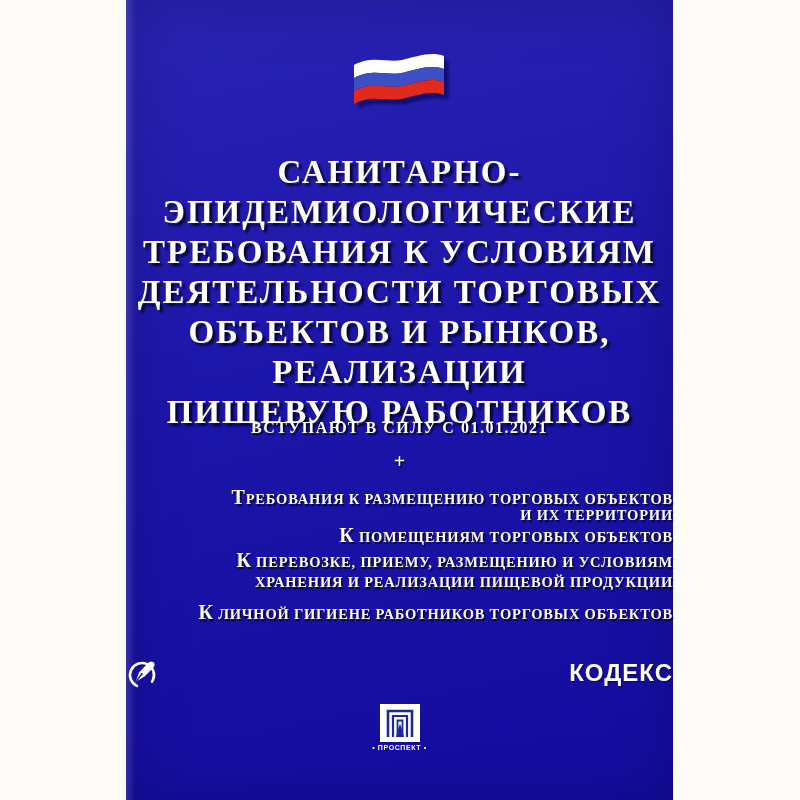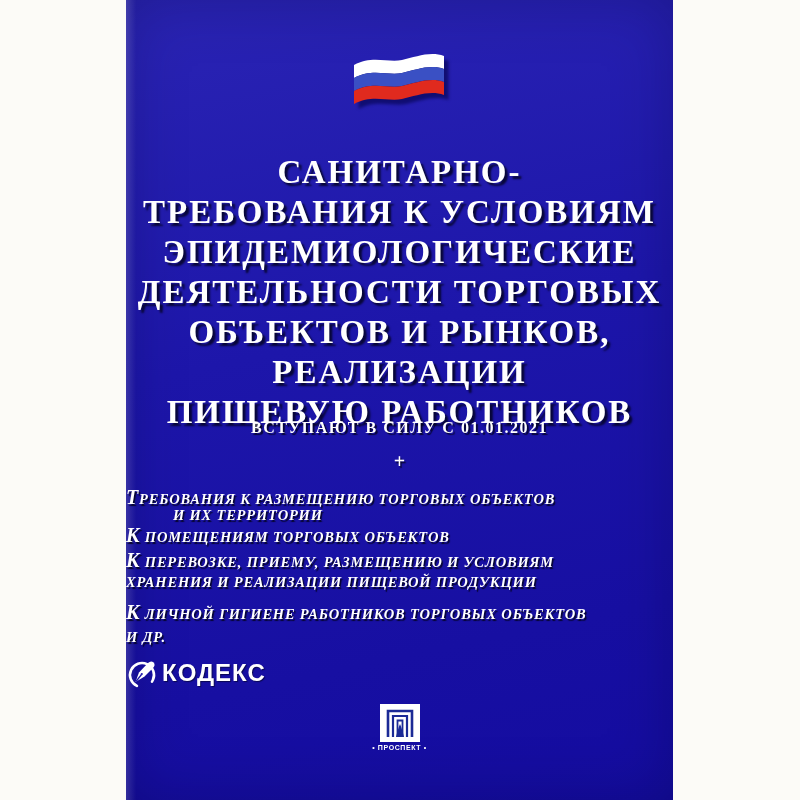--- a/index.html
+++ b/index.html
@@ -73,47 +73,46 @@
     text-align: center;
     color: #ffffff;
     font-weight: bold;
     font-size: 20px;
     text-shadow: 1.5px 1.5px 1px rgba(3,3,28,0.8);
   }
   .cline {
     position: absolute;
     left: 0;
     right: 0;
-    text-align: left;
+    text-align: right;
     color: #ffffff;
     font-weight: bold;
     font-size: 14.5px;
     letter-spacing: 0.8px;
     text-shadow: 1.5px 1.5px 1px rgba(3,3,28,0.85);
     white-space: nowrap;
-    font-style: italic;
   }
   .cline.lead::first-letter {
     font-size: 20px;
   }
   .c1a { top: 486px; }
   .c1b { top: 507px; margin-left: 47px; }
   .c2  { top: 524px; }
   .c3a { top: 549px; }
   .c3b { top: 574px; }
   .c4  { top: 601px; }
   .c5  { top: 629px; }
   .kodeks {
     position: absolute;
     top: 656px;
     left: 0;
     right: 0;
     display: flex;
     align-items: center;
-    justify-content: flex-start;
+    justify-content: space-between;
     gap: 2px;
   }
   .kodeks-text {
     color: #ffffff;
     font-family: "Liberation Sans", "DejaVu Sans", sans-serif;
     font-weight: bold;
     font-size: 24px;
     letter-spacing: 1px;
     text-shadow: 1px 1px 1px rgba(3,3,28,0.6);
   }
@@ -155,39 +154,38 @@
         <path d="M6 17 C24 7 40 15 54 12 C68 9 82 3 96 8 L96 21 C82 16 68 22 54 25 C40 28 24 20 6 30 Z" fill="#ffffff"></path>
 
         <path d="M6 30 C24 20 40 28 54 25 C68 22 82 16 96 21 L96 34 C82 29 68 35 54 38 C40 41 24 33 6 43 Z" fill="#3a50c4"></path>
 
         <path d="M6 43 C24 33 40 41 54 38 C68 35 82 29 96 34 L96 47 C82 42 68 48 54 51 C40 54 24 46 6 56 Z" fill="#e02a1e"></path>
       </svg>
     </div>
 
     <div class="title">
       <div>САНИТАРНО-</div>
+      <div>ЭПИДЕМИОЛОГИЧЕСКИЕ</div>
       <div>ТРЕБОВАНИЯ К УСЛОВИЯМ</div>
-      <div>ЭПИДЕМИОЛОГИЧЕСКИЕ</div>
       <div>ДЕЯТЕЛЬНОСТИ ТОРГОВЫХ</div>
       <div>ОБЪЕКТОВ И РЫНКОВ,</div>
       <div>РЕАЛИЗАЦИИ</div>
       <div>ПИЩЕВУЮ РАБОТНИКОВ</div>
     </div>
 
     <div class="notice">ВСТУПАЮТ В СИЛУ С 01.01.2021</div>
 
     <div class="plus">+</div>
 
     <div class="cline lead c1a">ТРЕБОВАНИЯ К РАЗМЕЩЕНИЮ ТОРГОВЫХ ОБЪЕКТОВ</div>
     <div class="cline c1b">И ИХ ТЕРРИТОРИИ</div>
     <div class="cline lead c2">К ПОМЕЩЕНИЯМ ТОРГОВЫХ ОБЪЕКТОВ</div>
     <div class="cline lead c3a">К ПЕРЕВОЗКЕ, ПРИЕМУ, РАЗМЕЩЕНИЮ И УСЛОВИЯМ</div>
     <div class="cline c3b">ХРАНЕНИЯ И РЕАЛИЗАЦИИ ПИЩЕВОЙ ПРОДУКЦИИ</div>
     <div class="cline lead c4">К ЛИЧНОЙ ГИГИЕНЕ РАБОТНИКОВ ТОРГОВЫХ ОБЪЕКТОВ</div>
-    <div class="cline c5">И ДР.</div>
 
     <div class="kodeks">
       <span style="display:inline-flex;">
         <svg width="34" height="34" viewBox="0 0 34 34">
 
           <circle cx="16" cy="19" r="12" fill="none" stroke="#ffffff" stroke-width="2.6" stroke-dasharray="58 18" stroke-linecap="round" transform="rotate(-245 16 19)"></circle>
 
           <path d="M9.5 26 L13 16.5 L22 7 Q25 4.2 27.6 6.6 Q29.8 9.2 27 12 L18.5 20.5 Z" fill="#ffffff"></path>
           <path d="M10 25.5 L15.5 18.5" stroke="#1d16aa" stroke-width="1.3" fill="none"></path>
           <circle cx="15.8" cy="18" r="1.1" fill="#1d16aa"></circle>

